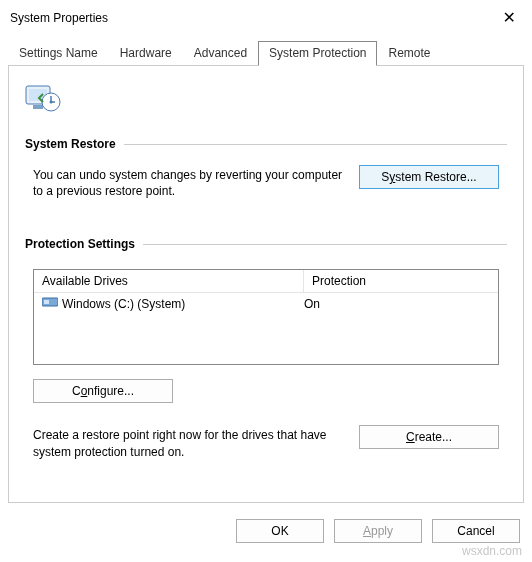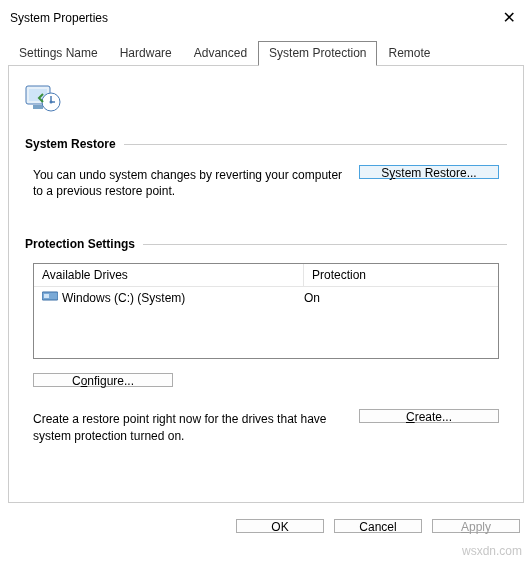--- a/index.html
+++ b/index.html
@@ -10,24 +10,24 @@
 .tab { padding: 4px 10px; border: 1px solid transparent; cursor: default; color: #333; }
 .tab.active { border: 1px solid #888; border-bottom: 1px solid #fff; background: #fff; margin-bottom: -1px; }
 .tabpage { border: 1px solid #ccc; margin: 0 8px 8px 8px; padding: 14px 16px 16px 16px; height: 438px; }
 .hdr-row { display: flex; align-items: center; gap: 12px; margin-bottom: 18px; }
 .protect-icon { width: 36px; height: 36px; }
 .fieldset-label { display: flex; align-items: center; gap: 8px; margin: 12px 0 8px 0; color: #000; font-weight: bold; }
 .fieldset-label .line { flex: 1; height: 1px; background: #ccc; }
 .groupbody { padding: 2px 8px 4px 8px; }
 .row { display: flex; align-items: flex-start; justify-content: space-between; gap: 14px; margin: 4px 0; }
 .row .txt { flex: 1; line-height: 1.35; padding-top: 2px; }
-.winbtn { min-width: 140px; height: 14px; border: 1px solid #adadad; background: #fdfdfd; cursor: default; padding: 0 8px; }
+.winbtn { min-width: 140px; height: 24px; border: 1px solid #adadad; background: #fdfdfd; cursor: default; padding: 0 8px; }
 .winbtn.highlight { border: 1px solid #4aa3df; background: #eaf4fb; }
 .mn { text-decoration: underline; }
-.drive-table { border: 1px solid #888; height: 96px; margin-top: 2px; }
+.drive-table { border: 1px solid #888; height: 96px; margin-top: 8px; }
 .drive-head { display: flex; background: #fff; }
 .drive-head .cell { padding: 4px 8px; border-right: 1px solid #e5e5e5; border-bottom: 1px solid #e5e5e5; }
 .drive-head .cell:first-child { width: 270px; }
 .drive-head .cell:last-child { flex: 1; border-right: none; }
 .drive-row { display: flex; padding: 3px 8px; align-items: center; }
 .drive-row .c1 { width: 262px; display: flex; align-items: center; gap: 4px; }
 .drive-row .c2 { flex: 1; }
 .disk-icon { width: 16px; height: 12px; }
 .dlg-buttons { display: flex; gap: 10px; justify-content: flex-end; padding: 8px 12px 0 0; }
 .dlg-buttons .winbtn { min-width: 88px; }
@@ -115,17 +115,17 @@
     <div class="row">
       <div class="txt">Create a restore point right now for the drives that have system protection turned on.</div>
       <button class="winbtn"><span></span><span class="mn">C</span><span>reate...</span></button>
     </div>
   </div>
 
 </div>
 
 <div class="dlg-buttons">
   <button class="winbtn">OK</button>
+  <button class="winbtn" disabled=""><span></span><span class="mn">A</span><span>pply</span></button>
   <button class="winbtn">Cancel</button>
-  <button class="winbtn" disabled=""><span></span><span class="mn">A</span><span>pply</span></button>
 </div>
 
 <div class="watermark">wsxdn.com</div>
 
 </body></html>

